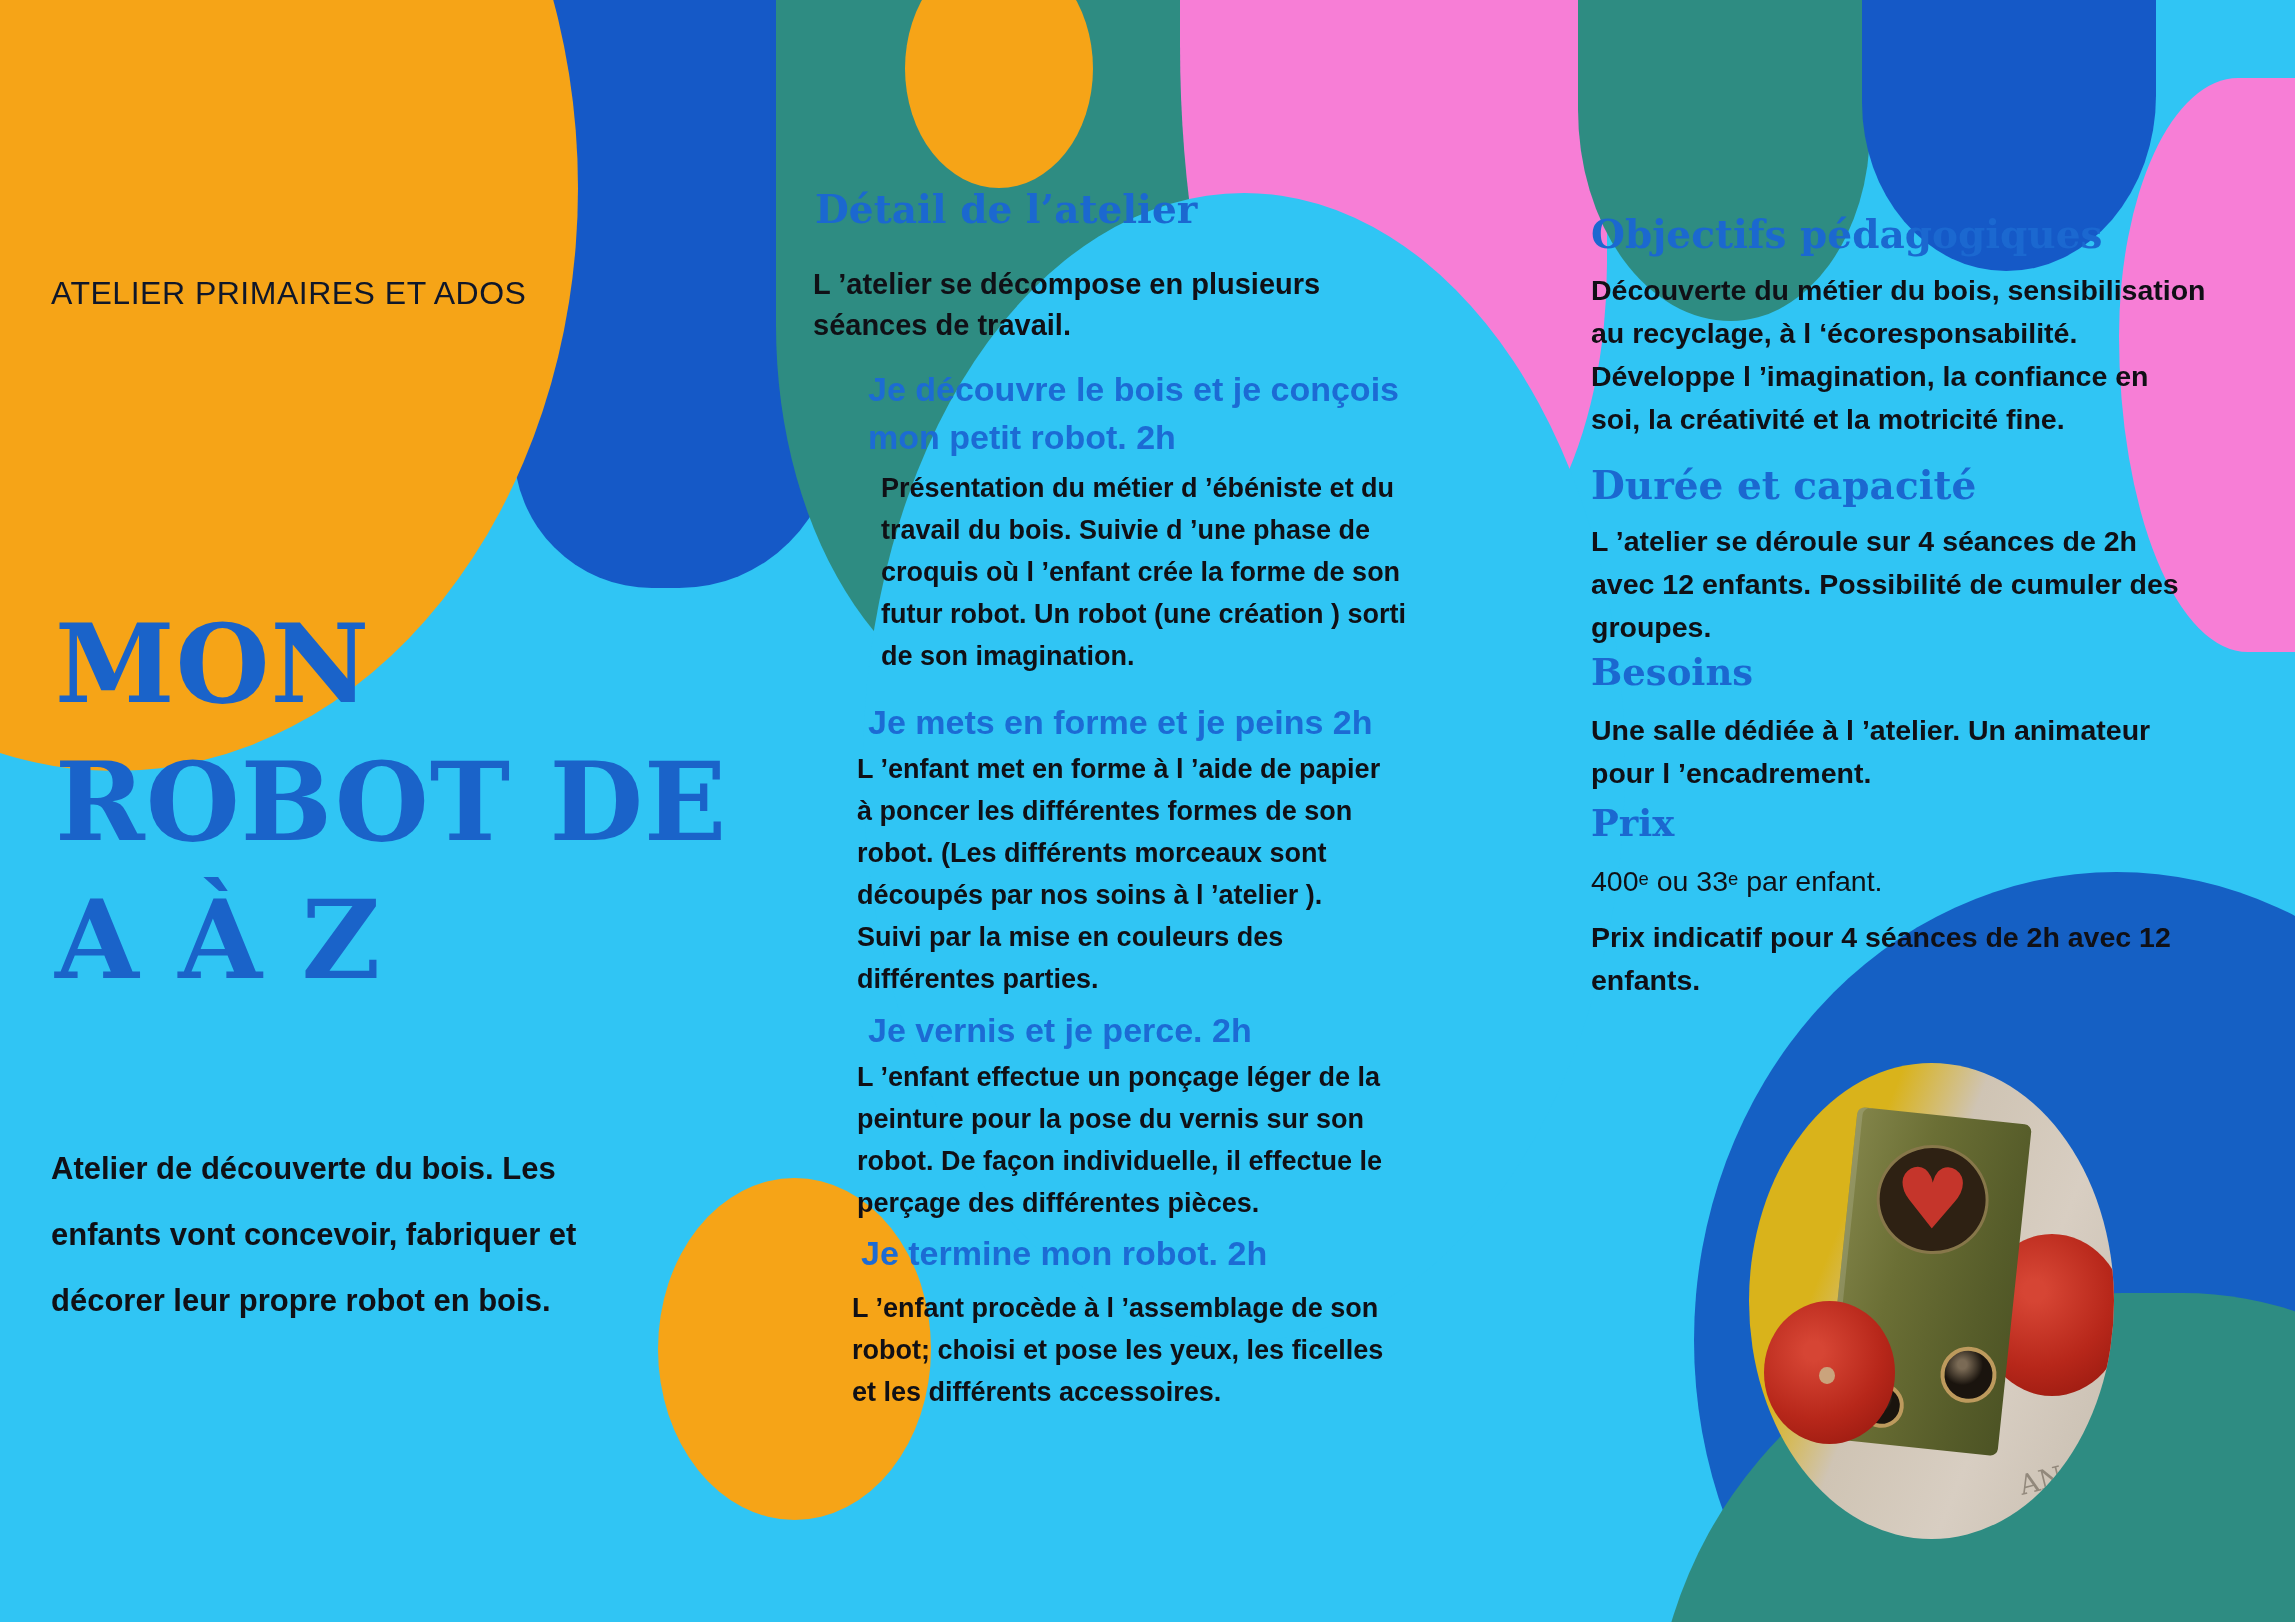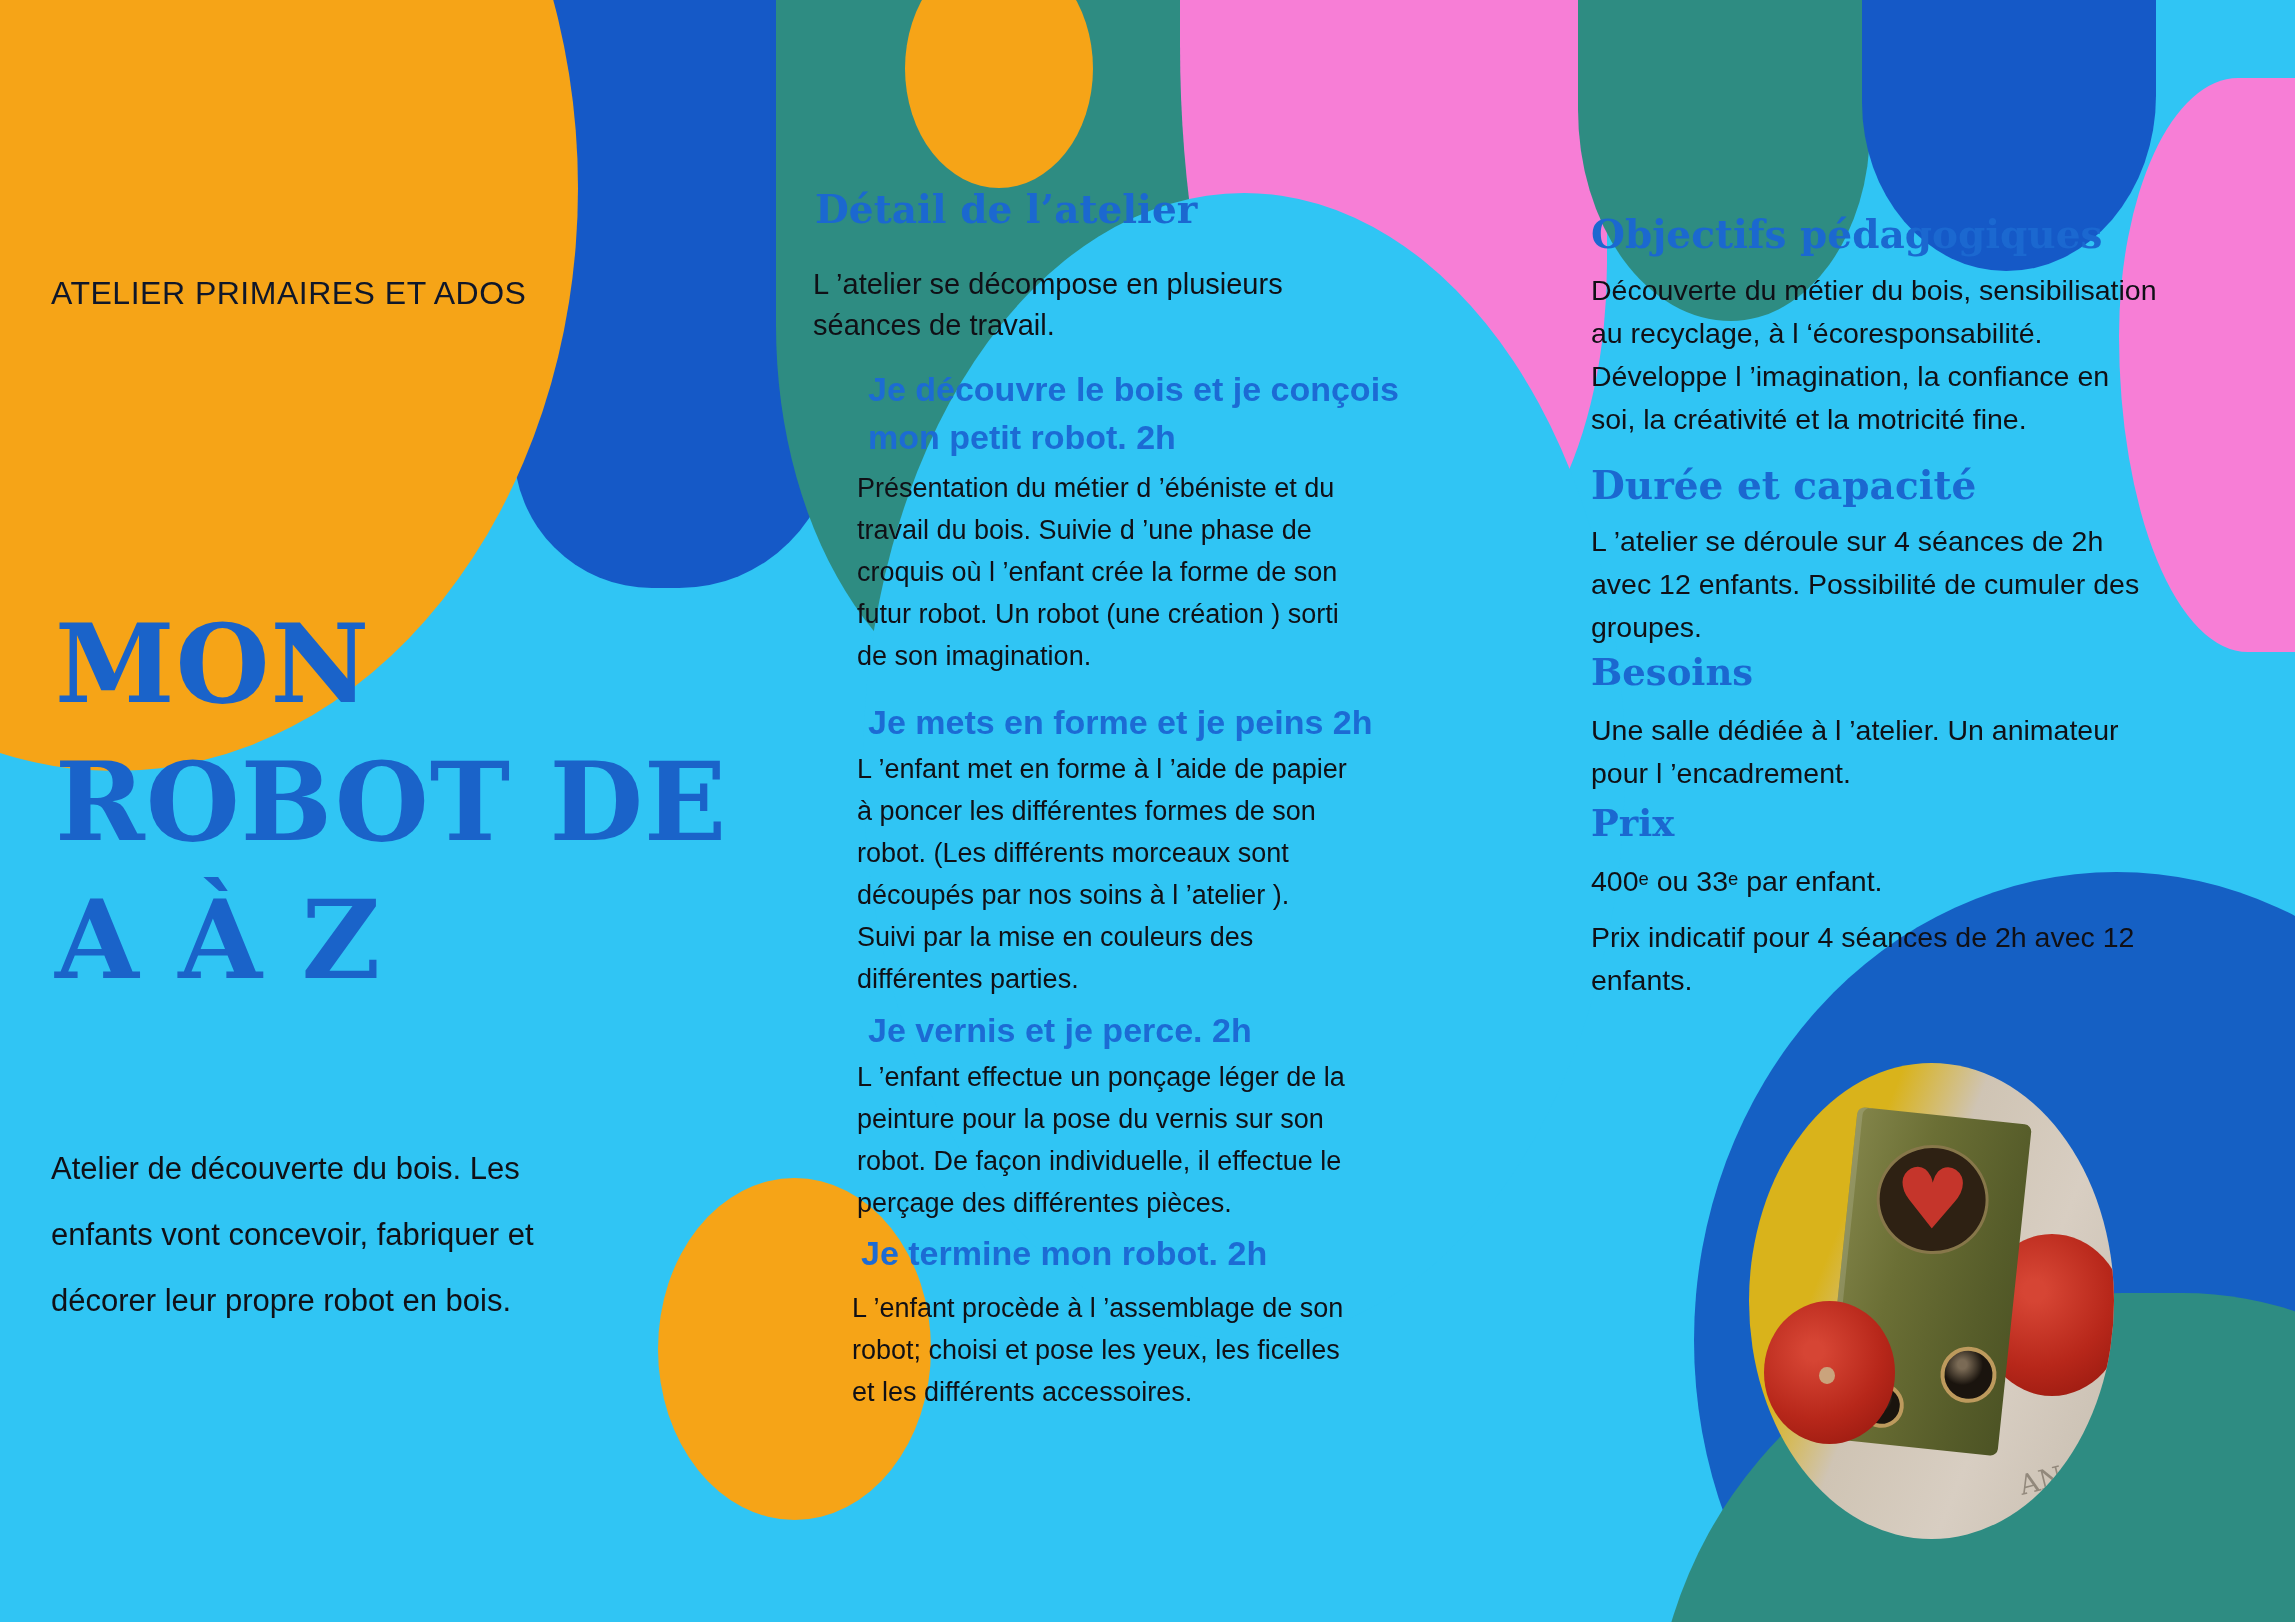--- a/index.html
+++ b/index.html
@@ -1,20 +1,20 @@
 <!DOCTYPE html>
 <html style="font-size:14.7px"><head>
 <meta charset="utf-8">
 <style>
   html,body{margin:0;padding:0;}
   body{width:2296px;height:1623px;overflow:hidden;background:#30c5f4;
        font-family:"Liberation Sans", sans-serif;}
   .page{position:relative;width:2296px;height:1623px;overflow:hidden;background:#30c5f4;}
   .blob{position:absolute;}
-  .pre{white-space:pre-line;}
+  .pre{white-space:pre-line;font-weight:bold;}
   .serifhead{font-family:"DejaVu Serif", serif;font-weight:800;color:#1b68d0;}
   .bodytxt{color:#101016;}
 
   
   .blue-band{left:514px;top:-55px;width:321px;height:643px;background:#1559c7;
              border-radius:0 0 156px 138px;}
   .teal-center{left:776px;top:-138px;width:583px;height:859px;background:#2e8c82;
              border-radius:0 0 54% 46%;}
   .orange-circle-left{left:-349px;top:-395px;width:927px;height:1166px;background:#f6a417;
              border-radius:50%;}
@@ -42,21 +42,21 @@
   .kicker{left:51px;top:275px;font-size:32px;letter-spacing:0.5px;color:#0f172a;}
   .main-title{left:55px;top:595px;font-size:108px;line-height:138px;color:#1a63c9;
               letter-spacing:0.9px;}
   .left-desc{left:51px;top:1136px;font-size:31px;line-height:66px;width:643px;}
 
   .mid-heading{left:815px;top:186px;font-size:39px;}
   .mid-intro{left:813px;top:264px;font-size:29px;line-height:41px;width:569px;}
   .step-title{font-family:Liberation Sans, sans-serif;font-weight:800;color:#1c6bd4;
               font-size:34px;line-height:48px;}
   .step-body{font-size:27px;line-height:42px;width:533px;}
-  .st1{left:868px;top:365px;}  .sb1{left:857px;top:467px;}
+  .st1{left:868px;top:365px;}  .sb1{left:881px;top:467px;}
   .st2{left:868px;top:698px;}  .sb2{left:857px;top:748px;}
   .st3{left:868px;top:1006px;} .sb3{left:857px;top:1056px;}
   .st4{left:861px;top:1229px;} .sb4{left:852px;top:1287px;}
 
   .r-heading{font-family:"DejaVu Serif", serif;font-weight:700;color:#1b68d0;font-size:39px;}
   .r-body{font-size:28.5px;line-height:43px;width:661px;}
   .rh1{left:1591px;top:211px;} .rb1{left:1591px;top:269px;}
   .rh2{left:1591px;top:462px;} .rb2{left:1591px;top:520px;}
   .rh3{left:1591px;top:650px;font-size:37px;} .rb3{left:1591px;top:709px;}
   .rh4{left:1591px;top:801px;font-size:37px;}

